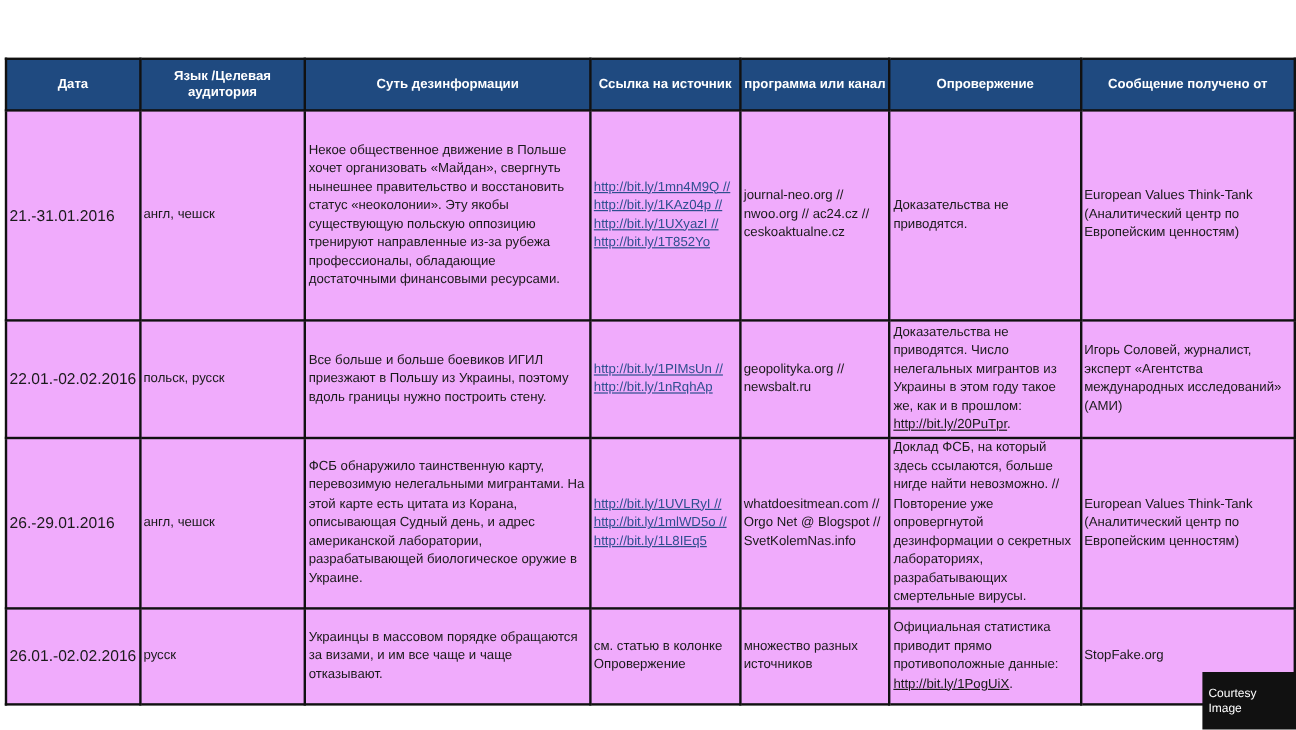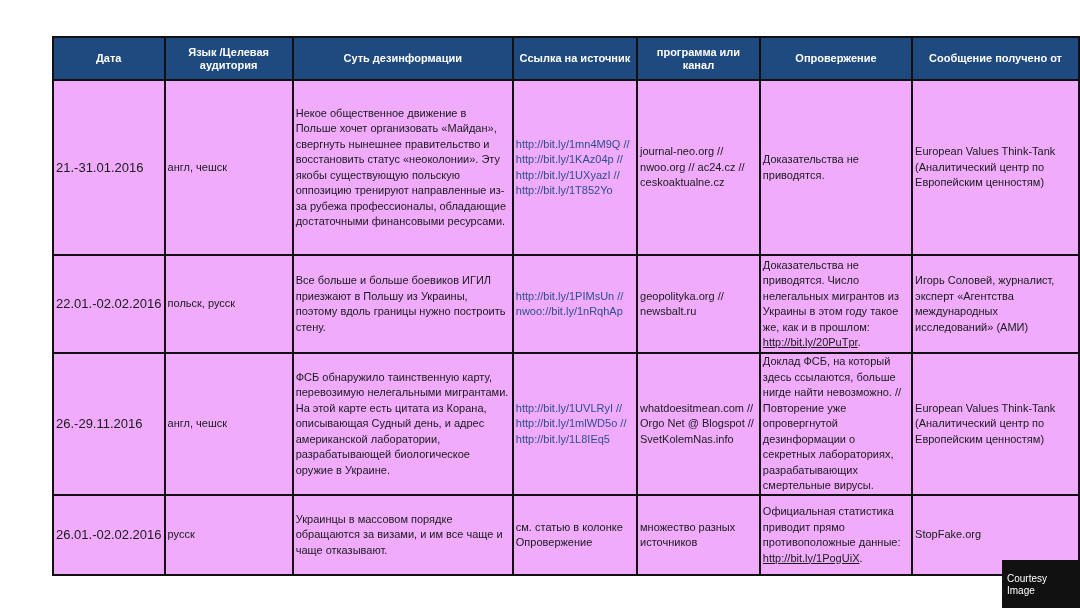--- a/index.html
+++ b/index.html
@@ -1,24 +1,24 @@
 <!DOCTYPE html>
 <html><head>
 <meta charset="utf-8">
 <style>
   html, body { margin:0; padding:0; background:#ffffff; }
   body { width:1080px; height:608px; position:relative; overflow:hidden;
          font-family:"Liberation Sans", sans-serif; color:#1a1a1a; }
-  .tbl { position:absolute; left:4px; top:36px; border-collapse:collapse; table-layout:fixed;margin-left:48px; }
+  .tbl { position:absolute; left:4px; top:48px; border-collapse:collapse; table-layout:fixed; }
   .tbl th, .tbl td { border:2px solid #111; padding:0 2px; vertical-align:middle; }
   .tbl th { background:#1f4a80; color:#ffffff; font-weight:bold; font-size:11px;
             text-align:center; height:41px; line-height:13px; }
   .tbl td { font-size:11px; line-height:15.5px; text-align:left; background:#f0abfc; }
   .tbl td.date { font-size:13px; }
-  .link { color:#2e4f8f; display:block; white-space:nowrap; }
+  .link { color:#2e4f8f; text-decoration:underline; display:block; white-space:nowrap; }
   .link-inline { color:#1a1a1a; text-decoration:underline; }
   .courtesy { position:absolute; left:1002px; top:560px; background:#111; color:#fff;
               font-weight:normal; font-size:10px; padding:13px 5px; line-height:12px; }
 </style>
 </head>
 <body>
 
 <table class="tbl">
   <colgroup>
     <col style="width:104px">
@@ -56,29 +56,29 @@
       <td><span>Доказательства не приводятся.</span></td>
       <td>European Values Think-Tank (Аналитический центр по Европейским ценностям)</td>
     </tr>
 
     <tr style="height:98px">
       <td class="date">22.01.-02.02.2016</td>
       <td>польск, русск</td>
       <td>Все больше и больше боевиков ИГИЛ приезжают в Польшу из Украины, поэтому вдоль границы нужно построить стену.</td>
       <td>
         <a class="link">http://bit.ly/1PIMsUn //</a>
-        <a class="link">nwoo://bit.ly/1nRqhAp</a>
+        <a class="link">http://bit.ly/1nRqhAp</a>
       </td>
       <td>geopolityka.org // newsbalt.ru</td>
       <td><span>Доказательства не приводятся. Число нелегальных мигрантов из Украины в этом году такое же, как и в прошлом: </span><a class="link-inline">http://bit.ly/20PuTpr</a><span>.</span></td>
       <td>Игорь Соловей, журналист, эксперт «Агентства международных исследований» (АМИ)</td>
     </tr>
 
     <tr style="height:142px">
-      <td class="date">26.-29.11.2016</td>
+      <td class="date">26.-29.01.2016</td>
       <td>англ, чешск</td>
       <td>ФСБ обнаружило таинственную карту, перевозимую нелегальными мигрантами. На этой карте есть цитата из Корана, описывающая Судный день, и адрес американской лаборатории, разрабатывающей биологическое оружие в Украине.</td>
       <td>
         <a class="link">http://bit.ly/1UVLRyI //</a>
         <a class="link">http://bit.ly/1mlWD5o //</a>
         <a class="link">http://bit.ly/1L8IEq5</a>
       </td>
       <td>whatdoesitmean.com // Orgo Net @ Blogspot // SvetKolemNas.info</td>
       <td><span>Доклад ФСБ, на который здесь ссылаются, больше нигде найти невозможно. // Повторение уже опровергнутой дезинформации о секретных лабораториях, разрабатывающих смертельные вирусы.</span></td>
       <td>European Values Think-Tank (Аналитический центр по Европейским ценностям)</td>

